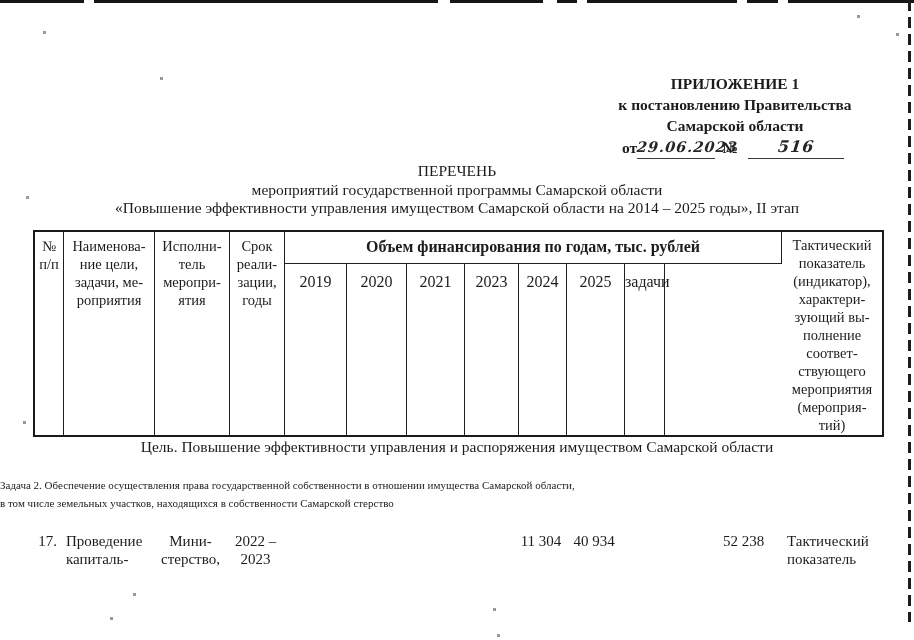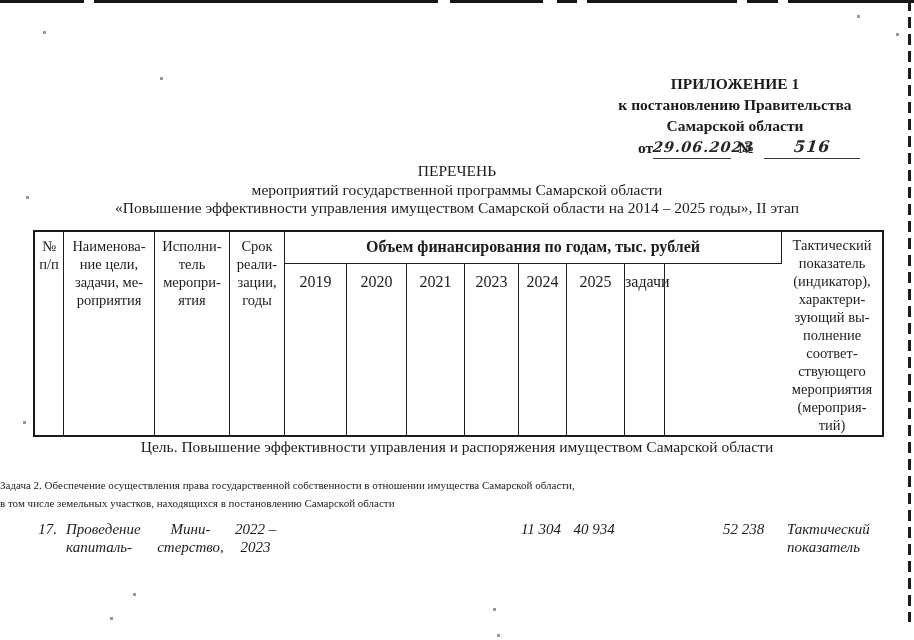--- a/index.html
+++ b/index.html
@@ -17,21 +17,21 @@
   
   .scan-top { position:absolute; top:0; height:3px; background:#161616; }
   .scan-right { position:absolute; top:0; right:3px; width:3px; height:622px;
     background:repeating-linear-gradient(180deg,#1d1d1d 0 11px,rgba(0,0,0,0) 11px 17px); }
   .speck { position:absolute; background:#9a9a9a; width:3px; height:3px; }
 
   
   .appendix { position:absolute; top:74px; left:588px; width:294px;
     text-align:center; font-size:15.5px; line-height:20.8px;font-weight:bold; }
   .date-line { display:flex; align-items:flex-end; justify-content:flex-start;
-    margin-left:50px; margin-top:1px; }
+    margin-left:34px; margin-top:1px; }
   .hand { font-style:italic; letter-spacing:1px; color:#262626;
     font-family:"DejaVu Serif","Liberation Serif",serif; transform:skewX(-6deg); display:inline-block; }
   .u-line { border-bottom:1.5px solid #3a3a3a; display:inline-block; text-align:center; }
   .u-date { width:78px; font-size:14.5px; }
   .u-num  { width:96px; margin-left:10px; font-size:16px; letter-spacing:2px; }
 
   
   .doc-title { position:absolute; top:162px; left:0; width:914px;
     text-align:center; font-size:15.5px; line-height:18.6px; }
 
@@ -49,21 +49,21 @@
   .yr { grid-row:2; padding-top:9px; font-size:16px; }
   .indicator { grid-column:14; grid-row:1 / 3; border-right:none; line-height:18px; padding-top:4px; }
 
   
   .goal { position:absolute; top:438px; left:0; width:914px; text-align:center; font-size:15.5px; }
   .task { position:absolute; top:477px; left:0; width:914px; text-align:left;
     font-size:11px; line-height:17.6px; }
 
   
   .r17 { position:absolute; top:517px; left:0; width:914px; height:40px; font-size:15px; line-height:17.5px; }
-  .r17 div { position:absolute; top:4px;font-style:italic; }
+  .r17 div { position:absolute; top:16px; }
   .rc { text-align:center; }
   .r17 .n   { left:33px;  width:29px; }
   .r17 .nm  { left:64px;  width:89px; text-align:left; padding-left:2px; }
   .r17 .ex  { left:153px; width:75px; }
   .r17 .tm  { left:228px; width:55px; }
   .r17 .v22 { left:517px; width:48px; }
   .r17 .v23 { left:565px; width:58px; }
   .r17 .vt  { left:707px; width:73px; }
   .r17 .ind { left:787px; width:97px; text-align:left; }
 </style>
@@ -139,21 +139,21 @@
 соответ-
 ствующего
 мероприятия
 (мероприя-
 тий)</div>
 </div>
 
 <div class="goal">Цель. Повышение эффективности управления и распоряжения имуществом Самарской области</div>
 <div class="task">
   <div>Задача 2. Обеспечение осуществления права государственной собственности в отношении имущества Самарской области,</div>
-  <div>в том числе земельных участков, находящихся в постановлению Самарской области</div>
+  <div>в том числе земельных участков, находящихся в собственности Самарской стерство</div>
 </div>
 
 <div class="r17">
   <div class="n rc">17.</div>
   <div class="nm pre">Проведение
 капиталь-</div>
   <div class="ex rc pre">Мини-
 стерство,</div>
   <div class="tm rc pre">2022 –
 2023</div>

